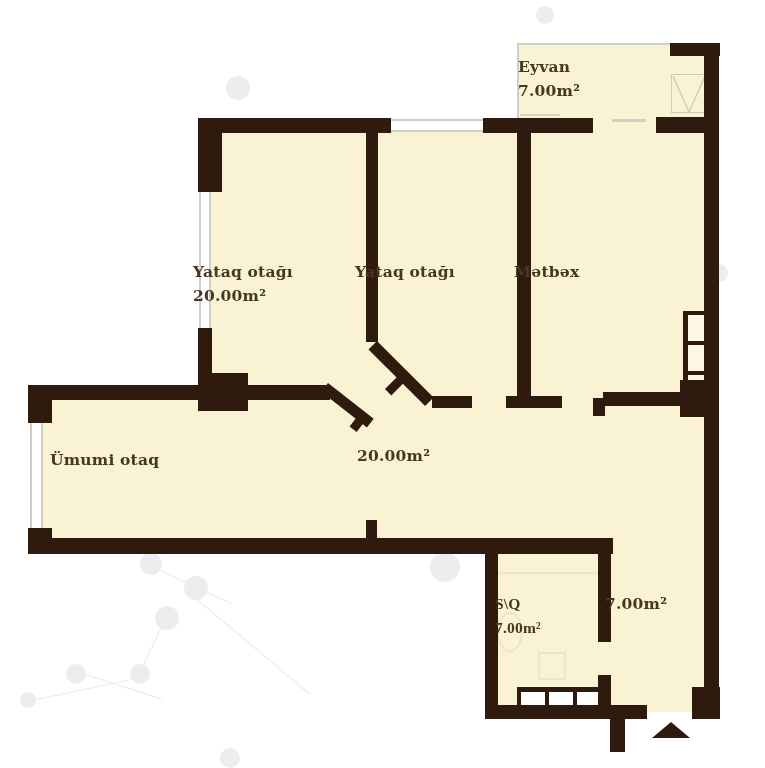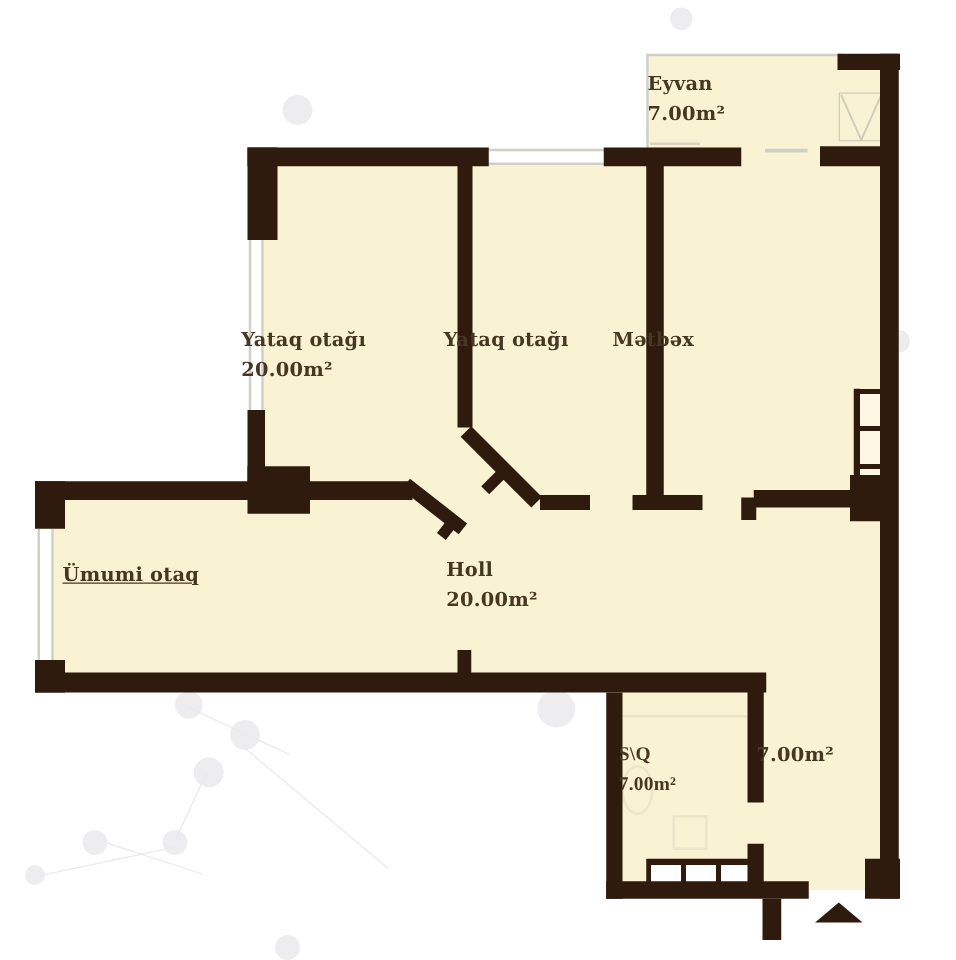--- a/index.html
+++ b/index.html
@@ -117,28 +117,27 @@
     <div class="rname">Eyvan</div>
     <div class="rarea">7.00m²</div>
   </div>
   <div class="label" style="left:193px;top:260px;width:180px;">
     <div class="rname">Yataq otağı</div>
     <div class="rarea">20.00m²</div>
   </div>
   <div class="label" style="left:355px;top:260px;width:180px;">
     <div class="rname">Yataq otağı</div>
   </div>
-  <div class="label" style="left:490px;top:260px;width:180px;">
+  <div class="label" style="left:514px;top:260px;width:180px;">
     <div class="rname">Mətbəx</div>
   </div>
-  <div class="label" style="left:50px;top:448px;width:180px;text-decoration:underline;">
+  <div class="label" style="left:50px;top:448px;width:180px;">
     <div class="rname">Ümumi otaq</div>
   </div>
   <div class="label" style="left:357px;top:444px;width:180px;">
-    <div class="rname">Holl</div>
     <div class="rarea">20.00m²</div>
   </div>
   <div class="label" style="left:495px;top:592px;width:100px;font-family:Liberation Serif, serif;">
     <div class="rname">S\Q</div>
     <div class="rarea">7.00m²</div>
   </div>
   <div class="label" style="left:605px;top:592px;width:100px;">
     <div class="rarea">7.00m²</div>
   </div>
 

